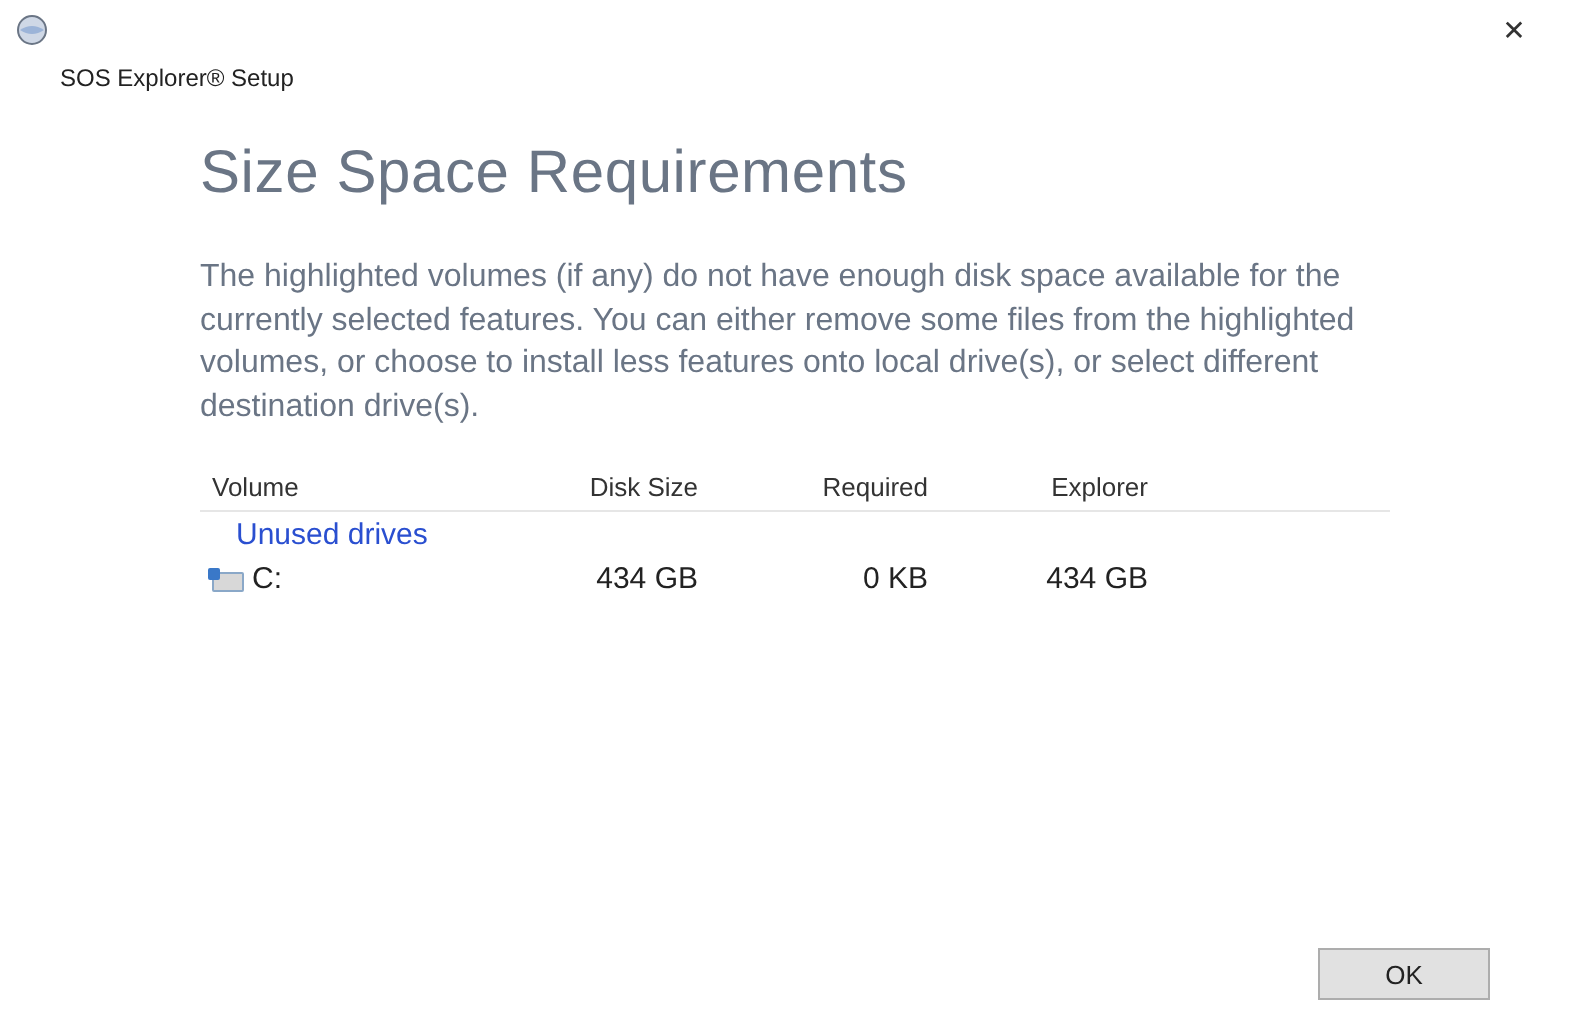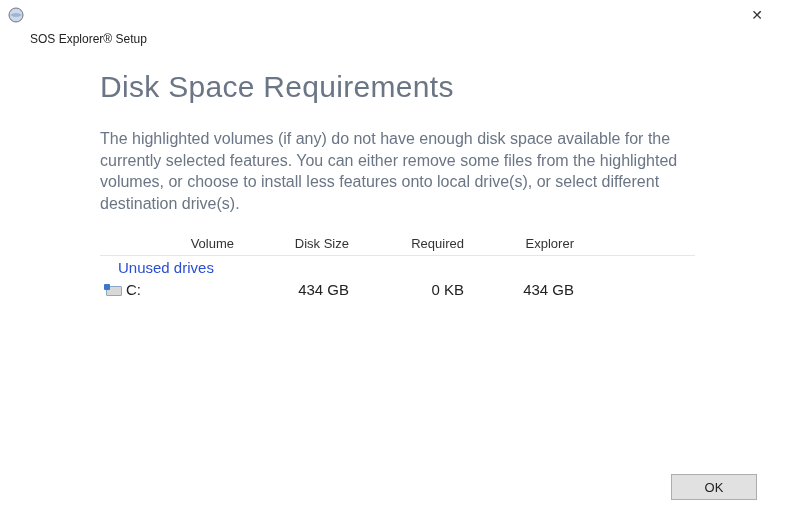--- a/index.html
+++ b/index.html
@@ -64,21 +64,21 @@
       display: grid;
       grid-template-columns: 140px 115px 115px 110px 115px;
       align-items: center;
     }
     .thead {
       font-size: 13px;
       color: #333;
       border-bottom: 1px solid #e6e6e6;
       padding: 4px 0;
     }
-    .thead .th:first-child { text-align: right; padding-left: 6px; }
+    .thead .th:first-child { text-align: left; padding-left: 6px; }
     .thead .th { text-align: right; padding-right: 6px; }
     .group-label {
       font-size: 15px;
       color: #2a4fd0;
       padding: 3px 0 3px 18px;
     }
     .trow {
       font-size: 15px;
       color: #222;
       padding: 2px 0;
@@ -110,21 +110,21 @@
       content: "";
       position: absolute;
       left: -2px; top: 0;
       width: 6px; height: 6px;
       background: #3a78c8;
       border-radius: 1px;
     }
     .footer {
       position: absolute;
       bottom: 18px;
-      right: 28px;
+      right: 40px;
     }
     .ok-btn {
       width: 86px;
       height: 26px;
       background: #e1e1e1;
       border: 1px solid #adadad;
       font-size: 13px;
       color: #222;
       cursor: pointer;
       font-family: inherit;
@@ -138,21 +138,21 @@
     <svg width="16" height="16" viewBox="0 0 16 16">
       <circle cx="8" cy="8" r="7" fill="#cfd8e6" stroke="#6a7585" stroke-width="1"></circle>
       <path d="M2 8 Q8 4 14 8 Q8 12 2 8" fill="#7a9ccf" opacity="0.6"></path>
     </svg>
   </span>
   <span class="title">SOS Explorer® Setup</span>
   <span class="close">✕</span>
 </div>
 
 <div class="content">
-  <h1 class="heading">Disk Space Requirements</h1>
+  <h1 class="heading">Size Space Requirements</h1>
   <p class="description">The highlighted volumes (if any) do not have enough disk space available for the currently selected features.  You can either remove some files from the highlighted volumes, or choose to install less features onto local drive(s), or select different destination       drive(s).</p>
 
   <div class="table">
     <div class="thead">
       <div class="th">Volume</div>
       <div class="th">Disk Size</div>
       <div class="th">Required</div>
       <div class="th">Explorer</div>
     </div>
     <div class="group-label">Unused drives</div>

